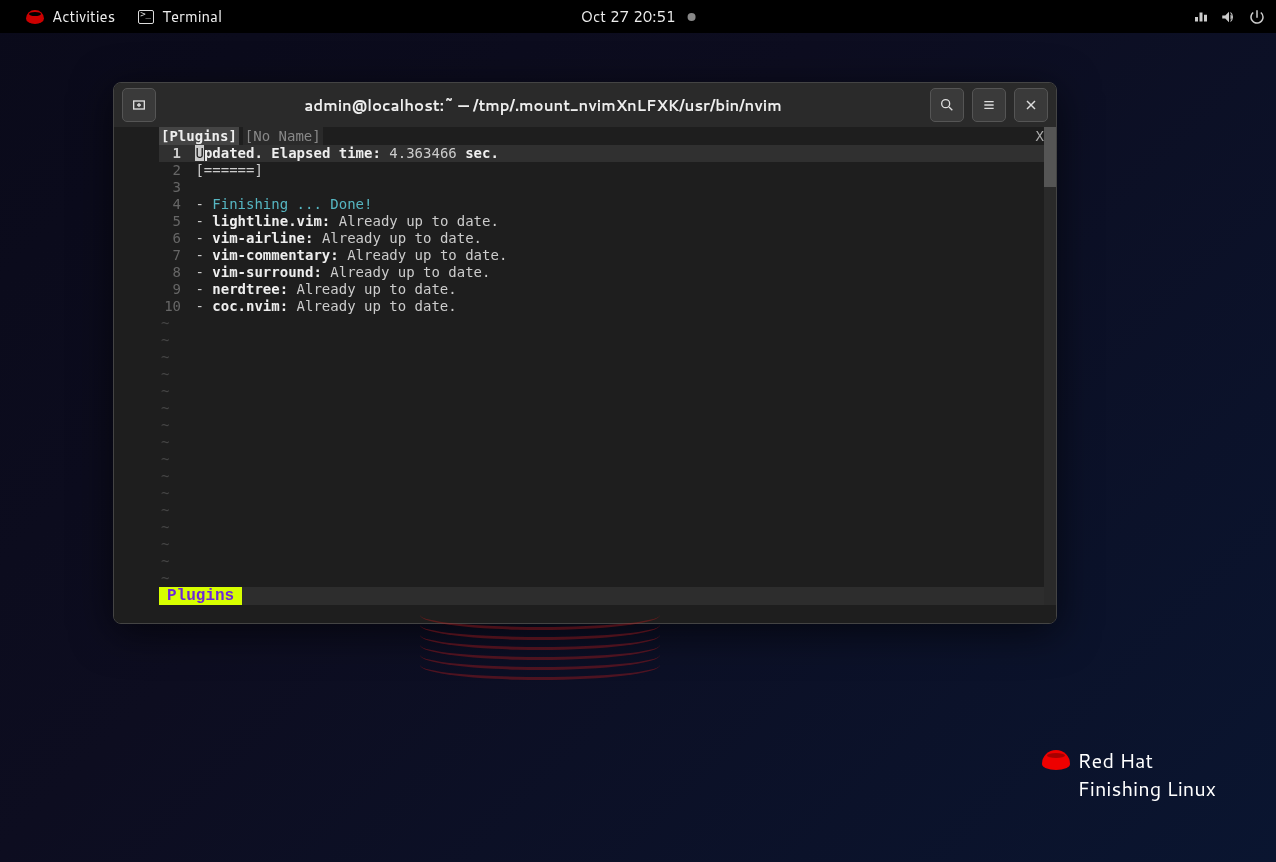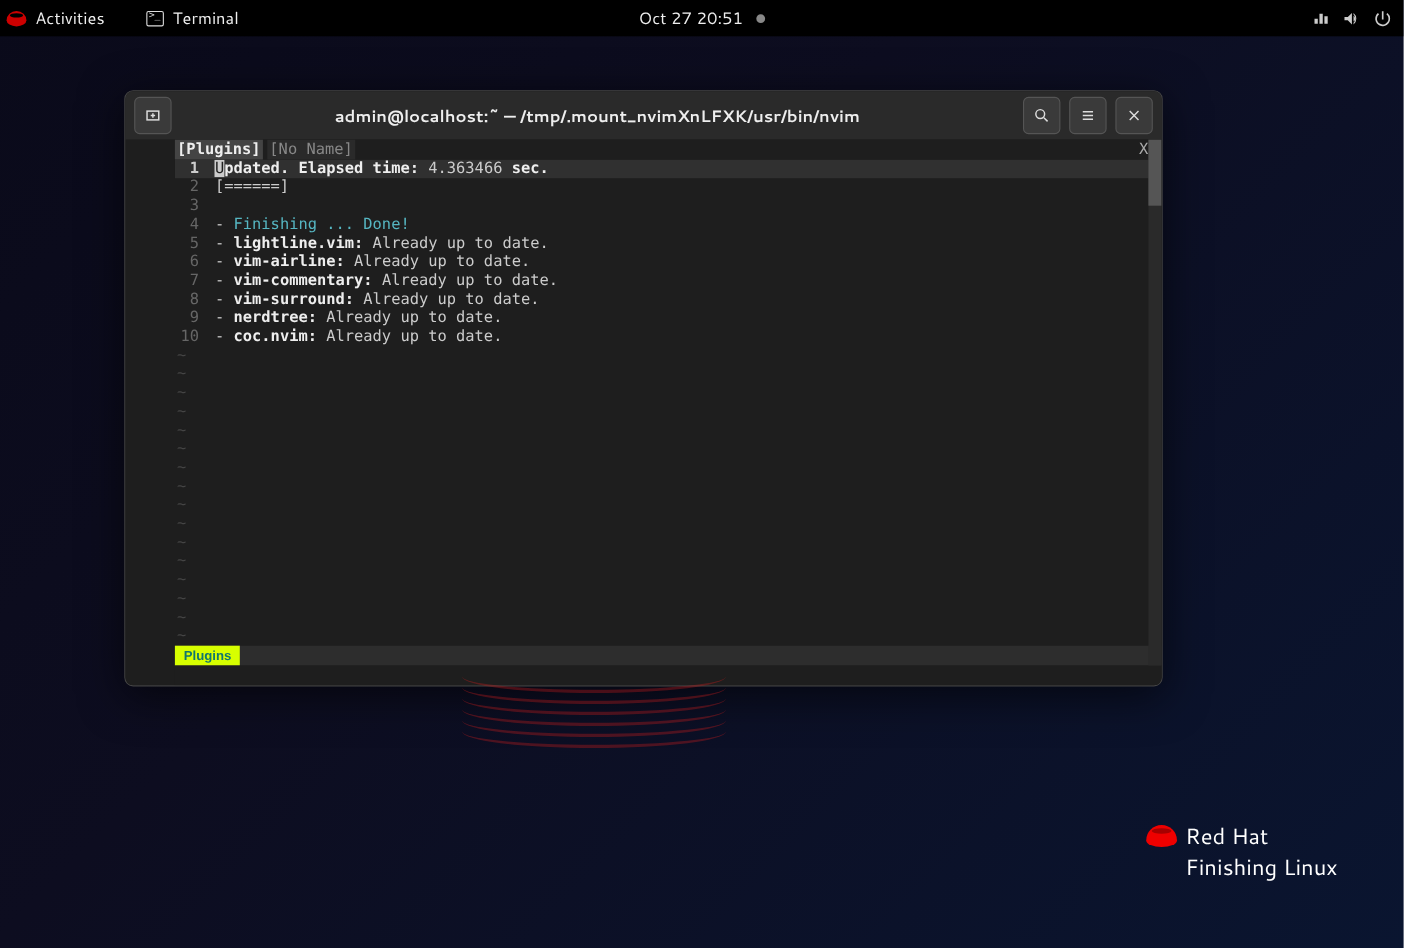--- a/index.html
+++ b/index.html
@@ -16,21 +16,21 @@
 .topbar {
   position: absolute;
   top: 0; left: 0; right: 0;
   height: 33px;
   background: #000;
   display: flex;
   align-items: center;
   color: #eee;
   font-size: 15px;
 }
-.topbar-left { display: flex; align-items: flex-end; gap: 26px; padding-left: 0; }
+.topbar-left { display: flex; align-items: flex-end; gap: 11px; padding-left: 20px; }
 .activities { display: flex; align-items: center; gap: 8px; padding: 4px 6px; }
 .redhat-icon {
   width: 18px; height: 14px;
   background: #c00;
   border-radius: 50% 50% 50% 50% / 60% 60% 40% 40%;
   position: relative;
 }
 .redhat-icon::before {
   content: "";
   position: absolute;
@@ -165,26 +165,26 @@
 .cyan { color: #56b6c2; }
 .tilde { color: #444; padding-left: 2px; }
 .statusline {
   background: #2d2d2d;
   height: 18px;
   display: flex;
   align-items: stretch;
 }
 .status-mode {
   background: #d7ff00;
-  color: #0f766e;
+  color: #6d28d9;
   font-weight: bold;
   padding: 0 8px;
   line-height: 18px;
-  font-family: Liberation Sans, sans-serif;
-  font-size: 12px;
+  font-family: Liberation Mono, monospace;
+  font-size: 16px;
 }
 .scrollbar {
   position: absolute;
   right: 0; top: 0; bottom: 18px;
   width: 12px;
   background: #2a2a2a;
 }
 .scroll-thumb {
   position: absolute;
   top: 0;

